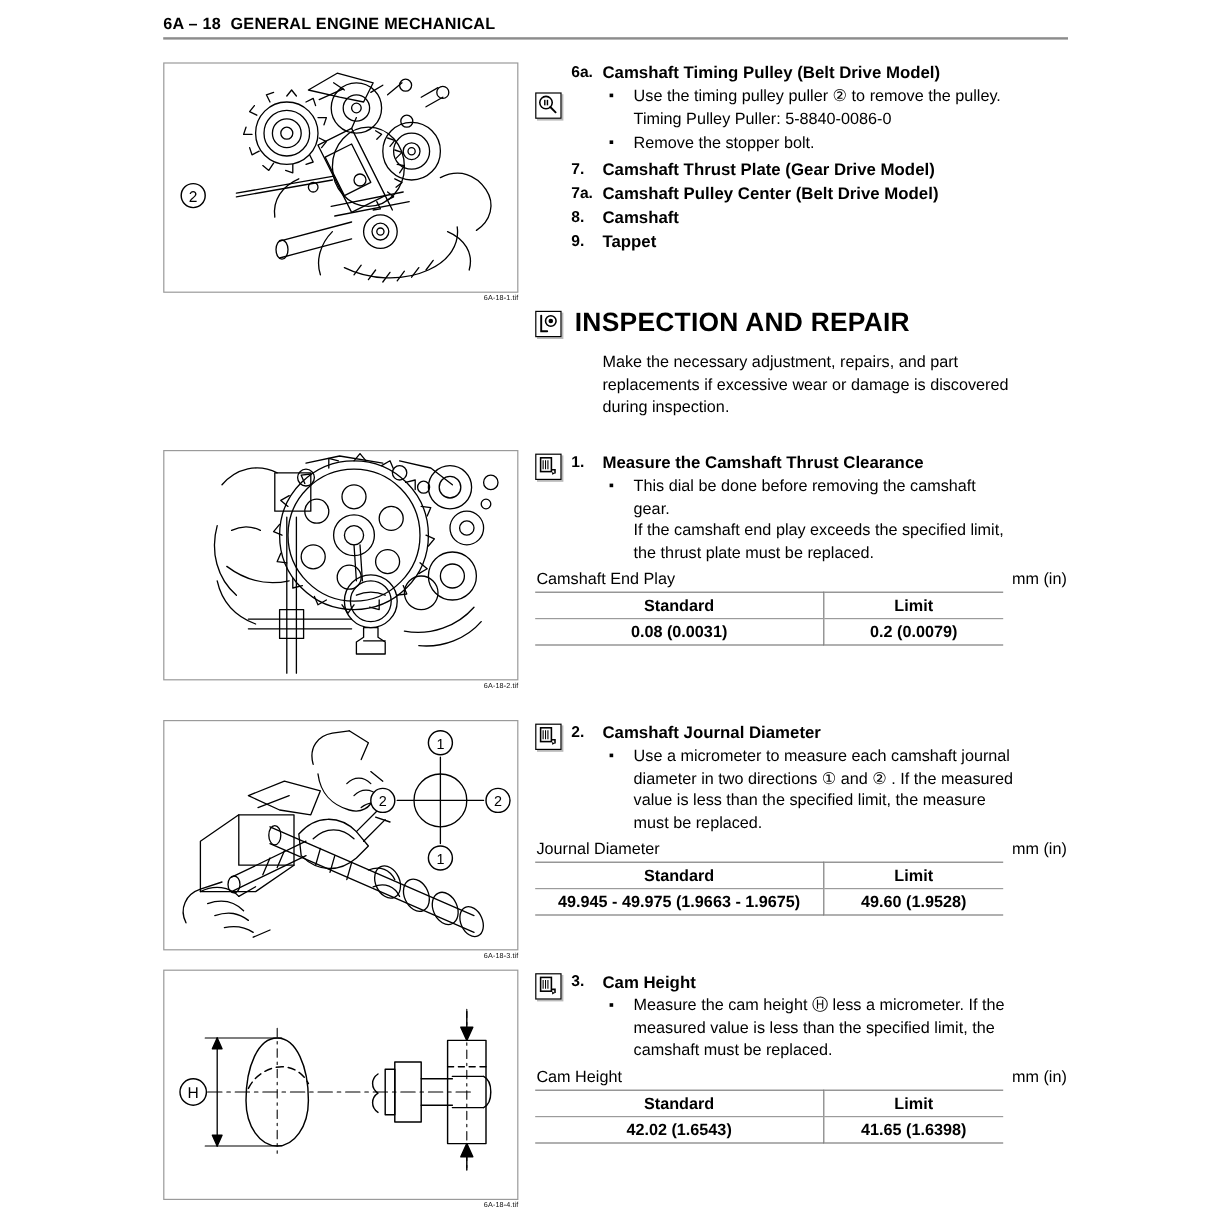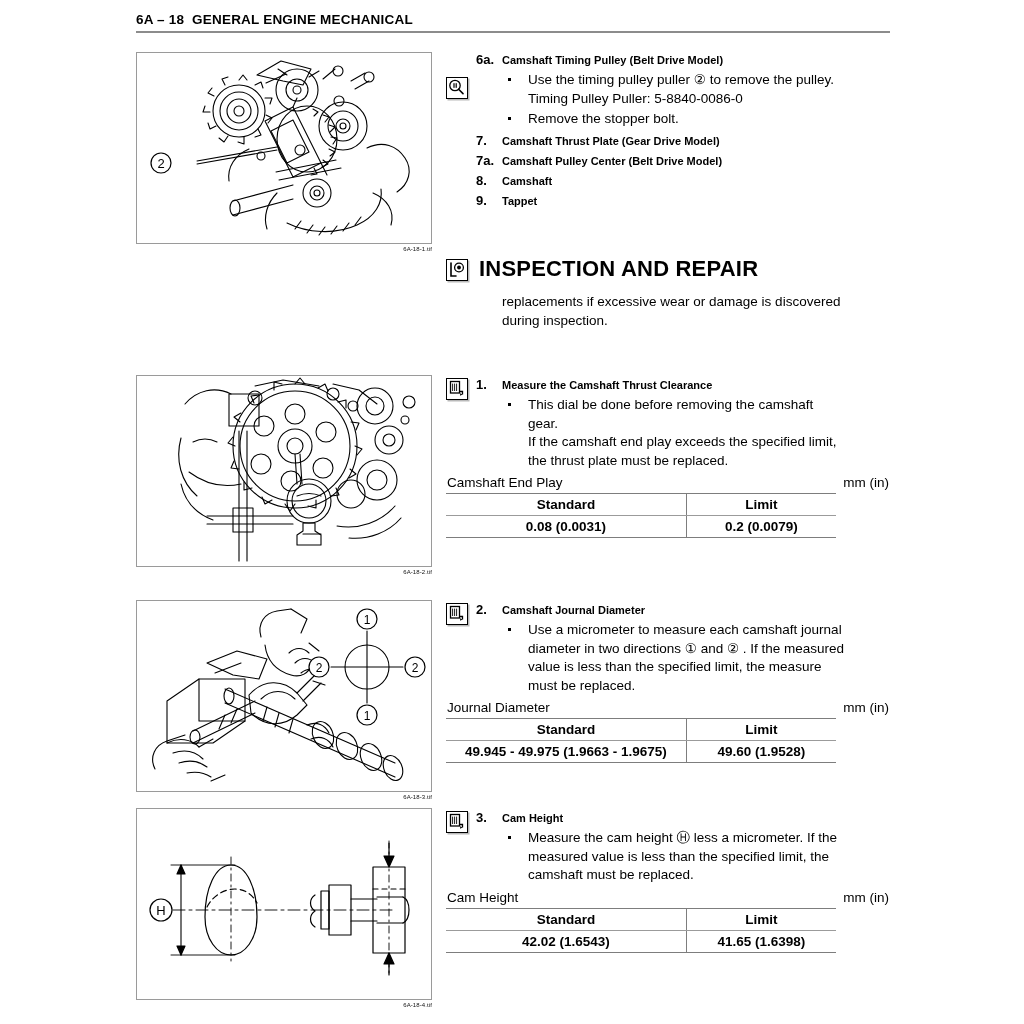--- a/index.html
+++ b/index.html
@@ -101,21 +101,21 @@
   .num {
     position: absolute;
     left: 30px;
     top: 0;
     font-weight: bold;
     font-size: 13px;
     white-space: nowrap;
   }
   .heading {
     font-weight: bold;
-    font-size: 11px;
+    font-size: 14px;
     line-height: 17px;
   }
   .bullet-row {
     position: relative;
     padding-left: 26px;
     margin-top: 2px;
     font-size: 13.5px;
     line-height: 18.5px;
   }
   .bullet-dot {
@@ -485,20 +485,21 @@
           <svg width="19" height="19" viewBox="0 0 19 19">
             <path d="M4 3 L4 16 L9 16" fill="none" stroke="#000" stroke-width="1.6" stroke-linecap="round"></path>
             <circle cx="12" cy="7.5" r="4.4" fill="none" stroke="#000" stroke-width="1.3"></circle>
             <circle cx="12" cy="7.5" r="1.9" fill="#000"></circle>
           </svg>
         </div>
         <div style="padding-left:33px;">
           <div class="section-title">INSPECTION AND REPAIR</div>
         </div>
         <div style="padding-left:56px; margin-top:12px;">
+          <div class="para">Make the necessary adjustment, repairs, and part</div>
           <div class="para">replacements if excessive wear or damage is discovered</div>
           <div class="para">during inspection.</div>
         </div>
       </div>
 
       <div class="block" style="top:325px;">
         <div class="icon-box" style="top:1px;">
           <svg width="19" height="19" viewBox="0 0 19 19">
             <rect x="3.5" y="2.5" width="9" height="11.5" fill="none" stroke="#000" stroke-width="1.3"></rect>
             <path d="M5.6 4.6 L5.6 12 M7.6 4.6 L7.6 12 M9.6 4.6 L9.6 12" stroke="#000" stroke-width="0.9"></path>

